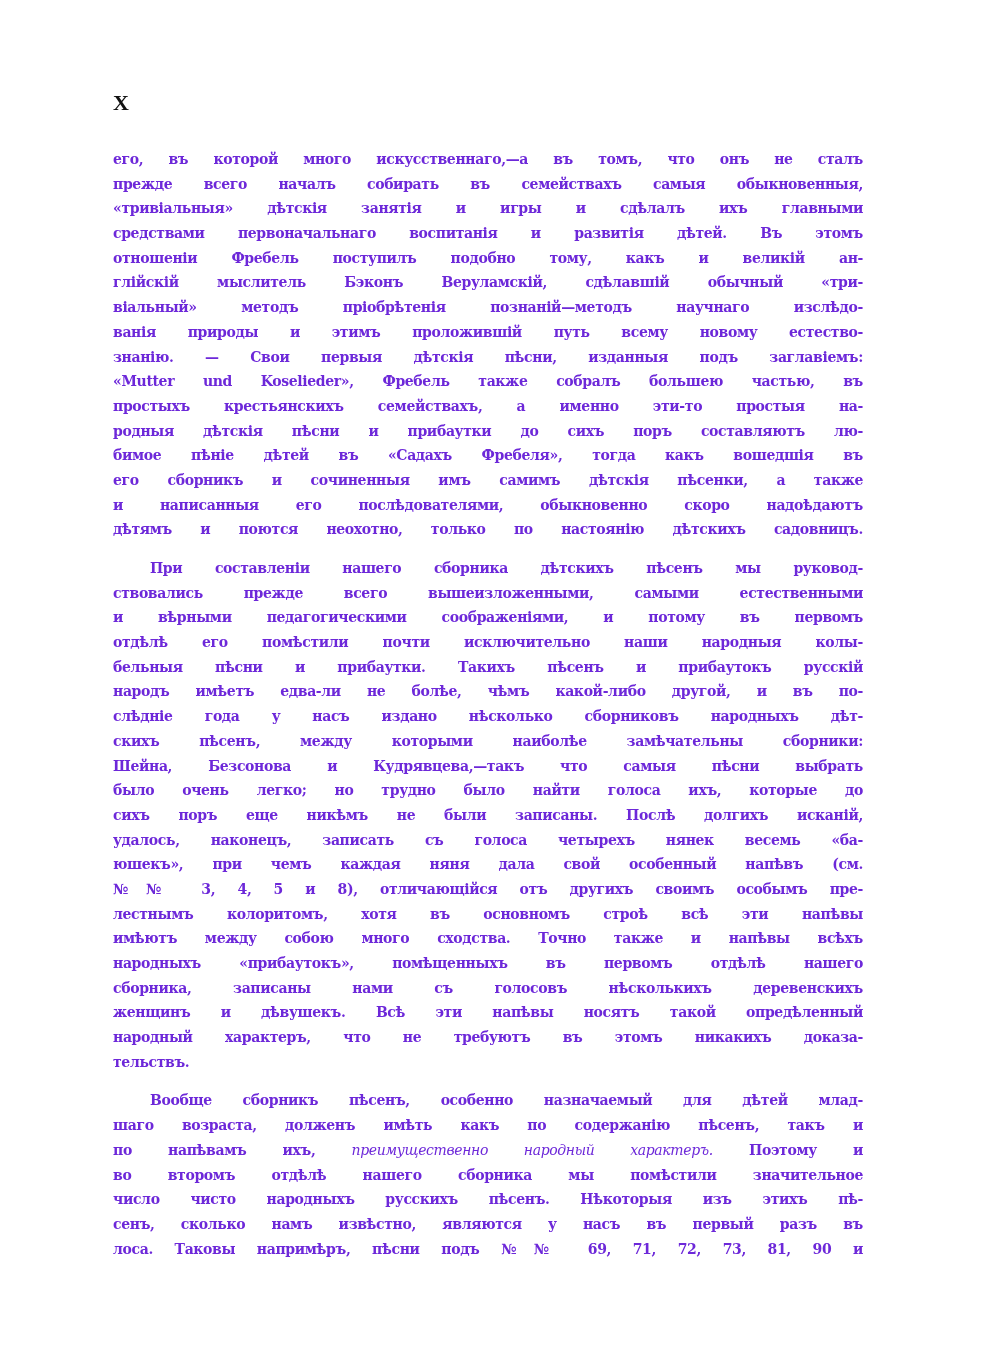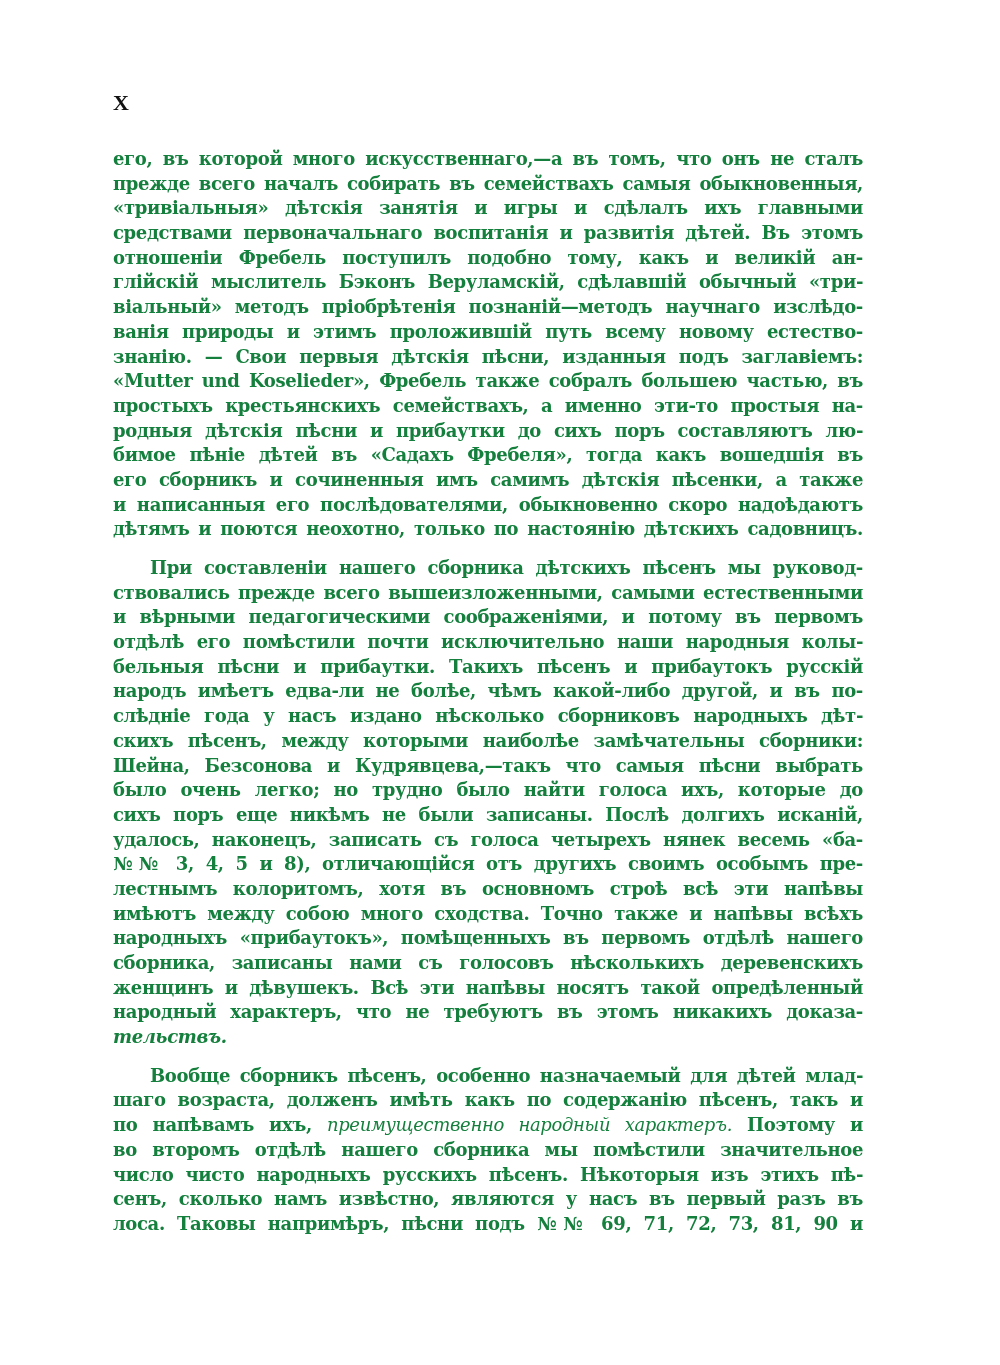--- a/index.html
+++ b/index.html
@@ -11,27 +11,27 @@
   }
   .page-number {
     position: absolute; left: 113px; top: 90px;
     font-family: "Liberation Serif", serif; font-weight: bold; font-size: 22px;
   }
   .body-text {
     position: absolute; left: 113px; top: 147px; width: 750px;
   }
   .line {
     display: block; height: 24.7px; line-height: 24.7px;
-    font-size: 18px; white-space: nowrap;
+    font-size: 14px; white-space: nowrap;
     text-align: justify; text-align-last: justify;
     letter-spacing: -0.35px; word-spacing: -0.5px;
     font-family: "DejaVu Serif", serif; font-weight: bold;
-    color: #15803d;
+    color: #6d28d9;
   }
-  .line.last { text-align-last: left; font-style: italic; }
+  .line.last { text-align-last: left; }
   .line.indent { padding-left: 37px; }
   .para-gap { height: 14px; }
   .italic { font-style: italic; font-weight: normal; }
 </style>
 </head>
 <body>
 
 <div class="page">
   <div class="page-number">X</div>
 
@@ -63,20 +63,21 @@
       <span class="line">и вѣрными педагогическими соображеніями, и потому въ первомъ</span>
       <span class="line">отдѣлѣ его помѣстили почти исключительно наши народныя колы-</span>
       <span class="line">бельныя пѣсни и прибаутки. Такихъ пѣсенъ и прибаутокъ русскій</span>
       <span class="line">народъ имѣетъ едва-ли не болѣе, чѣмъ какой-либо другой, и въ по-</span>
       <span class="line">слѣдніе года у насъ издано нѣсколько сборниковъ народныхъ дѣт-</span>
       <span class="line">скихъ пѣсенъ, между которыми наиболѣе замѣчательны сборники:</span>
       <span class="line">Шейна, Безсонова и Кудрявцева,—такъ что самыя пѣсни выбрать</span>
       <span class="line">было очень легко; но трудно было найти голоса ихъ, которые до</span>
       <span class="line">сихъ поръ еще никѣмъ не были записаны. Послѣ долгихъ исканій,</span>
       <span class="line">удалось, наконецъ, записать съ голоса четырехъ нянек весемь «ба-</span>
+      <span class="line">юшекъ», при чемъ каждая няня дала свой особенный напѣвъ (см.</span>
       <span class="line">№№ 3, 4, 5 и 8), отличающійся отъ другихъ своимъ особымъ пре-</span>
       <span class="line">лестнымъ колоритомъ, хотя въ основномъ строѣ всѣ эти напѣвы</span>
       <span class="line">имѣютъ между собою много сходства. Точно также и напѣвы всѣхъ</span>
       <span class="line">народныхъ «прибаутокъ», помѣщенныхъ въ первомъ отдѣлѣ нашего</span>
       <span class="line">сборника, записаны нами съ голосовъ нѣсколькихъ деревенскихъ</span>
       <span class="line">женщинъ и дѣвушекъ. Всѣ эти напѣвы носятъ такой опредѣленный</span>
       <span class="line">народный характеръ, что не требуютъ въ этомъ никакихъ доказа-</span>
       <span class="line last">тельствъ.</span>
     </div>
     <div class="para-gap"></div>

